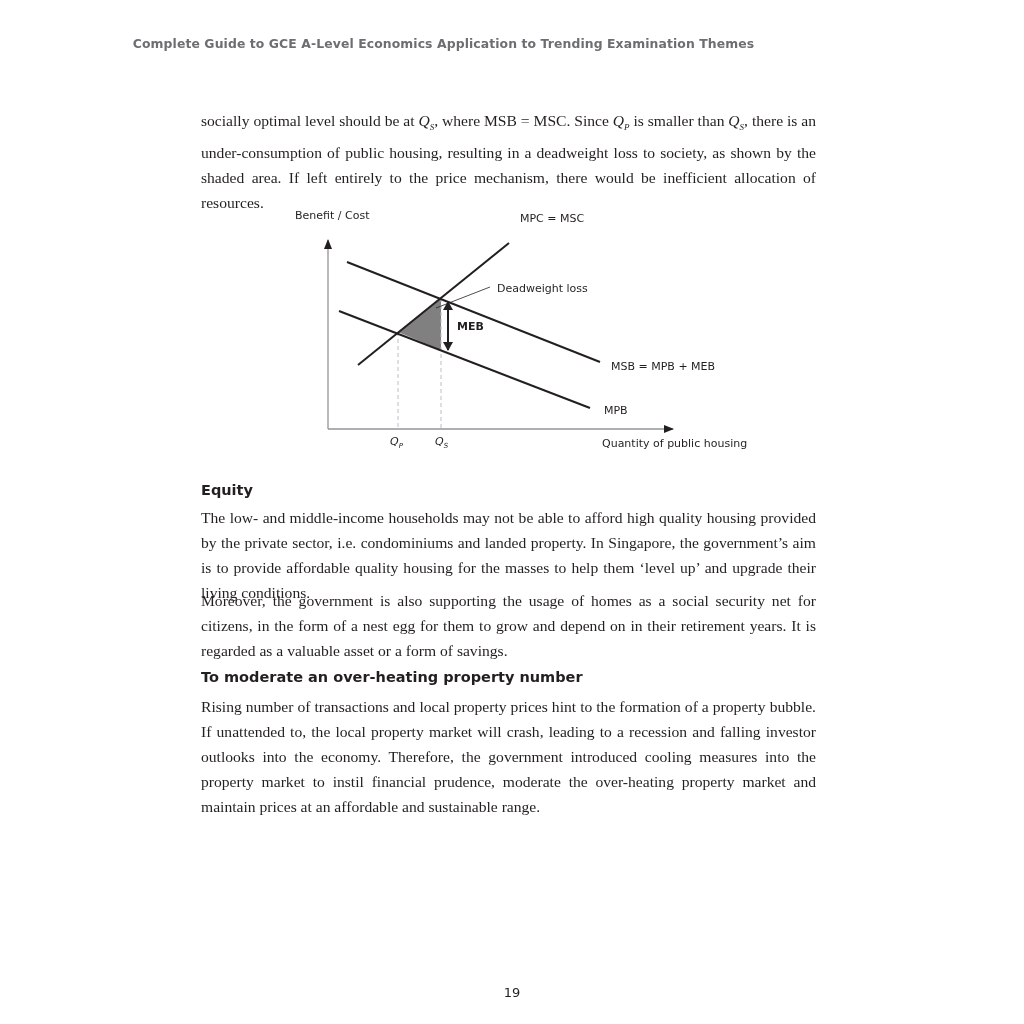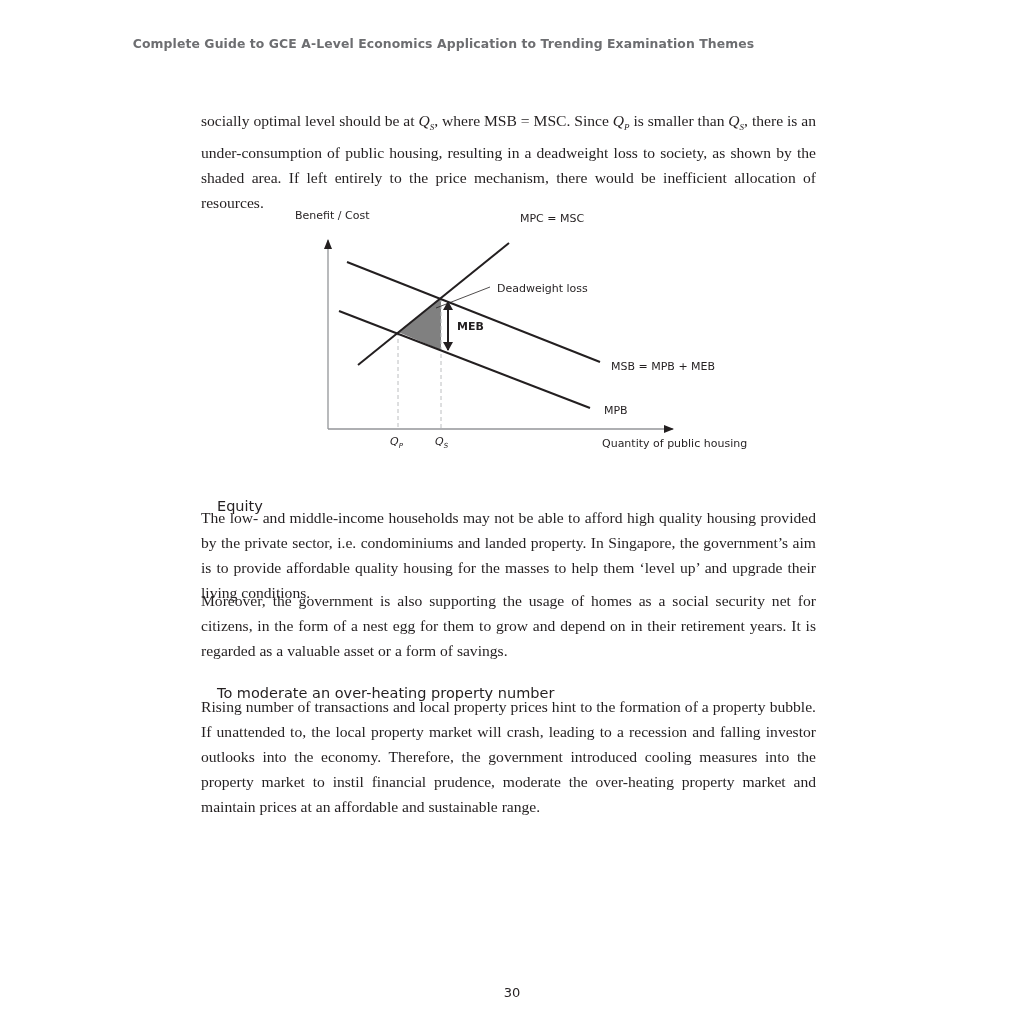--- a/index.html
+++ b/index.html
@@ -5,21 +5,21 @@
   html, body { margin:0; padding:0; background:#ffffff; }
   body { width:1024px; height:1024px; position:relative; overflow:hidden;
          font-family:"Liberation Serif", serif; color:#231f20; }
   .running-header { position:absolute; top:36px; left:0; width:887px; text-align:center;
          font-family:"DejaVu Sans", sans-serif; font-weight:bold; font-size:12.4px; color:#6d6e71; letter-spacing:0.1px; }
   .para { position:absolute; left:201px; width:615px; font-size:15.6px; line-height:25px;
          text-align:justify; margin:0; }
   .para i { font-family:"Liberation Serif", serif; font-style:italic; }
   .para sub { font-size:9px; font-style:italic; }
   .heading { position:absolute; left:201px; font-family:"DejaVu Sans", sans-serif; font-size:14.5px;
-         font-weight:normal; color:#231f20; margin:16px; }
+         font-weight:bold; color:#231f20; margin:0; }
   .page-number { position:absolute; top:985px; left:0; width:1024px; text-align:center;
          font-family:"DejaVu Sans", sans-serif; font-size:13px; color:#231f20; }
   svg text { font-family:"DejaVu Sans", sans-serif; fill:#231f20; }
 </style>
 </head>
 <body>
 
 <div class="running-header">Complete Guide to GCE A-Level Economics Application to Trending Examination Themes</div>
 
 <p class="para" style="top:108px;"><span>socially optimal level should be at </span><i><span>Q</span><sub>S</sub></i><span>, where MSB = MSC. Since </span><i><span>Q</span><sub>P</sub></i><span> is smaller than </span><i><span>Q</span><sub>S</sub></i><span>, there is an under-consumption of public housing, resulting in a deadweight loss to society, as shown by the shaded area. If left entirely to the price mechanism, there would be inefficient allocation of resources.</span></p>
@@ -65,13 +65,13 @@
   <text x="435" y="445" font-size="11" font-style="italic"><tspan>Q</tspan><tspan font-size="7" dy="3">S</tspan></text>
 </svg>
 
 <h3 class="heading" style="top:482px;">Equity</h3>
 <p class="para" style="top:505px;">The low- and middle-income households may not be able to afford high quality housing provided by the private sector, i.e. condominiums and landed property. In Singapore, the government’s aim is to provide affordable quality housing for the masses to help them ‘level up’ and upgrade their living conditions.</p>
 <p class="para" style="top:588px;">Moreover, the government is also supporting the usage of homes as a social security net for citizens, in the form of a nest egg for them to grow and depend on in their retirement years. It is regarded as a valuable asset or a form of savings.</p>
 
 <h3 class="heading" style="top:669px;">To moderate an over-heating property number</h3>
 <p class="para" style="top:694px;">Rising number of transactions and local property prices hint to the formation of a property bubble. If unattended to, the local property market will crash, leading to a recession and falling investor outlooks into the economy. Therefore, the government introduced cooling measures into the property market to instil financial prudence, moderate the over-heating property market and maintain prices at an affordable and sustainable range.</p>
 
-<div class="page-number">30</div>
+<div class="page-number">19</div>
 
 </body></html>

